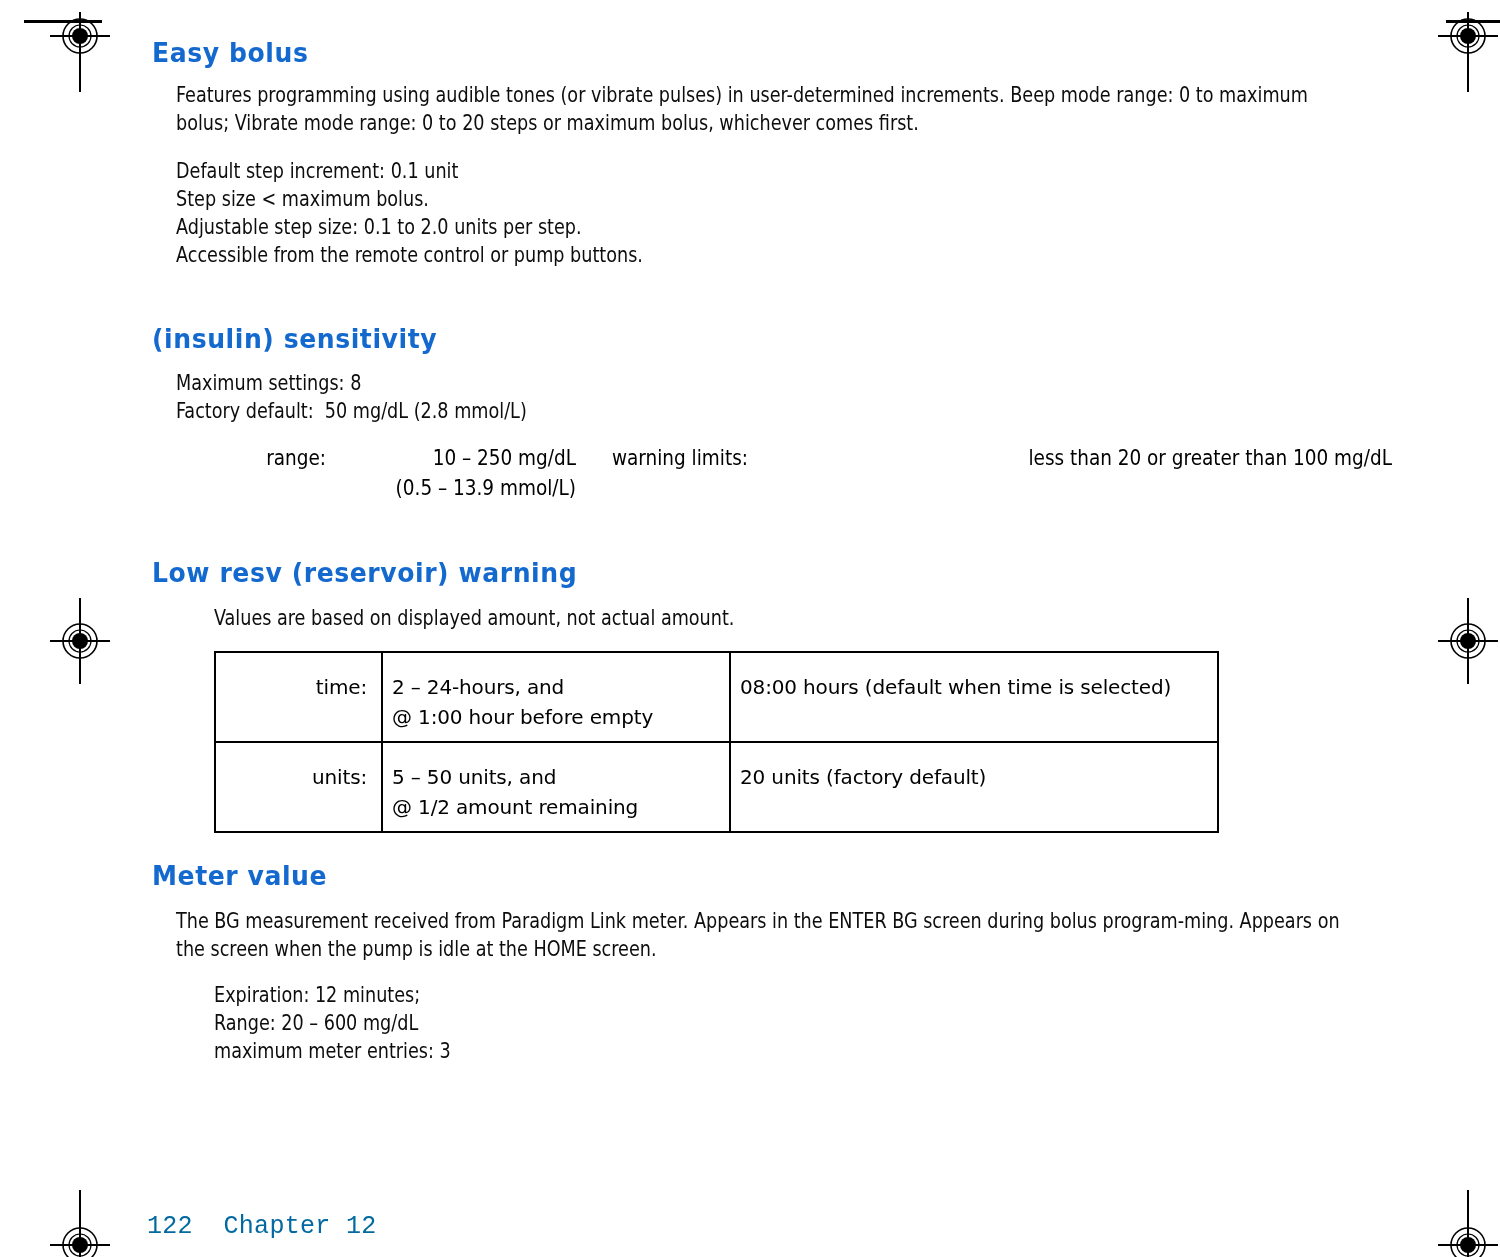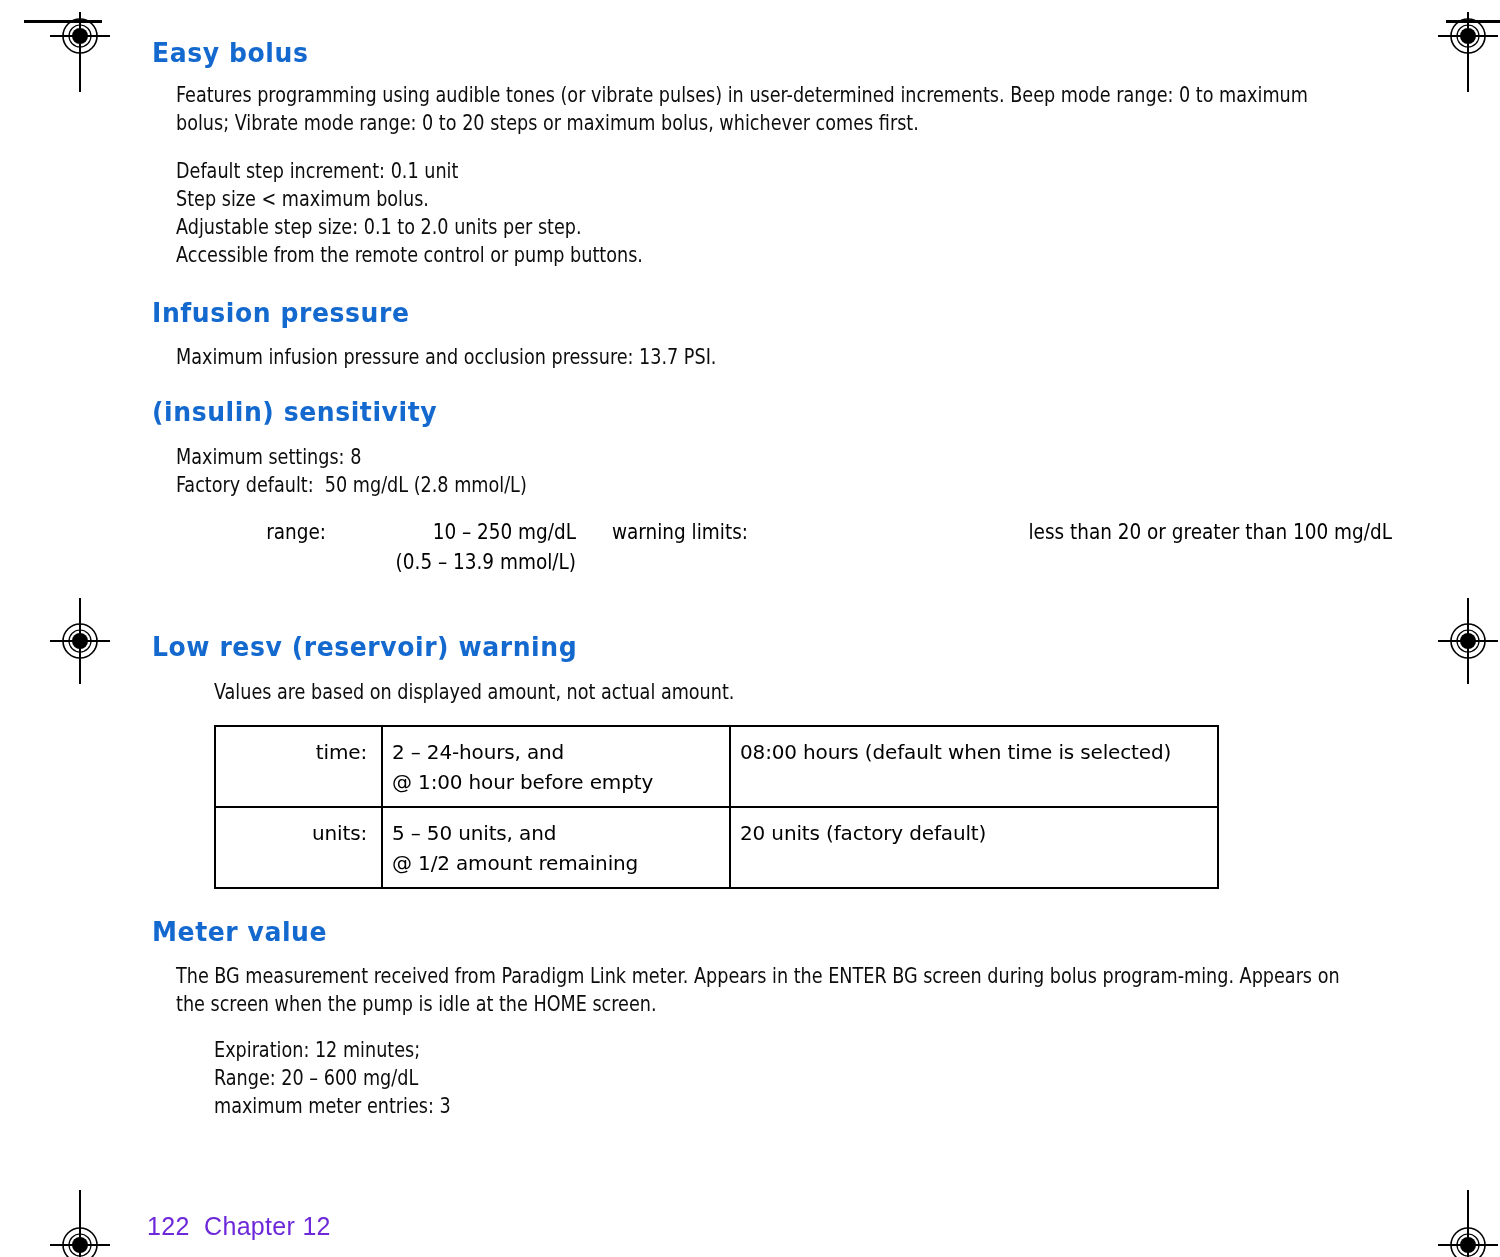--- a/index.html
+++ b/index.html
@@ -98,39 +98,39 @@
   
   table.resv {
     margin-left: 62px;
     border-collapse: collapse;
     table-layout: fixed;
     width: 944px;
     font-family: "Liberation Sans", sans-serif;
   }
   table.resv td {
     border: 2px solid #000000;
-    padding: 10px 9px 9px 9px;
+    padding: 19px 9px 9px 9px;
     vertical-align: top;
     font-size: 20px;
     line-height: 30px;
     font-family: "DejaVu Sans", sans-serif;
     letter-spacing: -0.15px;
   }
   table.resv td.c1 { width: 142px; text-align: right; padding-right: 14px; }
   table.resv td.c2 { width: 328px; }
   table.resv td.c3 { width: 468px; }
   table.resv td div { white-space: pre; }
 
   
   .footer {
     position: absolute;
     left: 123px;
     top: 1196px;
-    color: #6d28d9;
-    font-family: Liberation Sans, sans-serif;
+    color: #0369a1;
+    font-family: Liberation Mono, monospace;
     font-size: 25px;
     letter-spacing: 0.3px;
     white-space: pre;
   }
 </style>
 </head>
 <body>
 
 <div class="page">
 
@@ -209,25 +209,20 @@
       <div class="body-text indent1 lines">
         <div>Default step increment: 0.1 unit</div>
         <div>Step size &lt; maximum bolus.</div>
         <div>Adjustable step size: 0.1 to 2.0 units per step.</div>
         <div>Accessible from the remote control or pump buttons.</div>
       </div>
     </section>
 
     <div class="gap-lg" style="height:29px;"></div>
 
-    <section class="sec">
-      <h2 class="heading">Infusion pressure</h2>
-      <div class="gap-sm" style="height:16px;"></div>
-      <div class="body-text indent1">Maximum infusion pressure and occlusion pressure: 13.7 PSI.</div>
-    </section>
 
     <div class="gap-lg" style="height:26px;"></div>
 
     <section class="sec">
       <h2 class="heading">(insulin) sensitivity</h2>
       <div class="gap-sm" style="height:16px;"></div>
       <div class="body-text indent1 lines">
         <div>Maximum settings: 8</div>
         <div>Factory default:  50 mg/dL (2.8 mmol/L)</div>
       </div>

